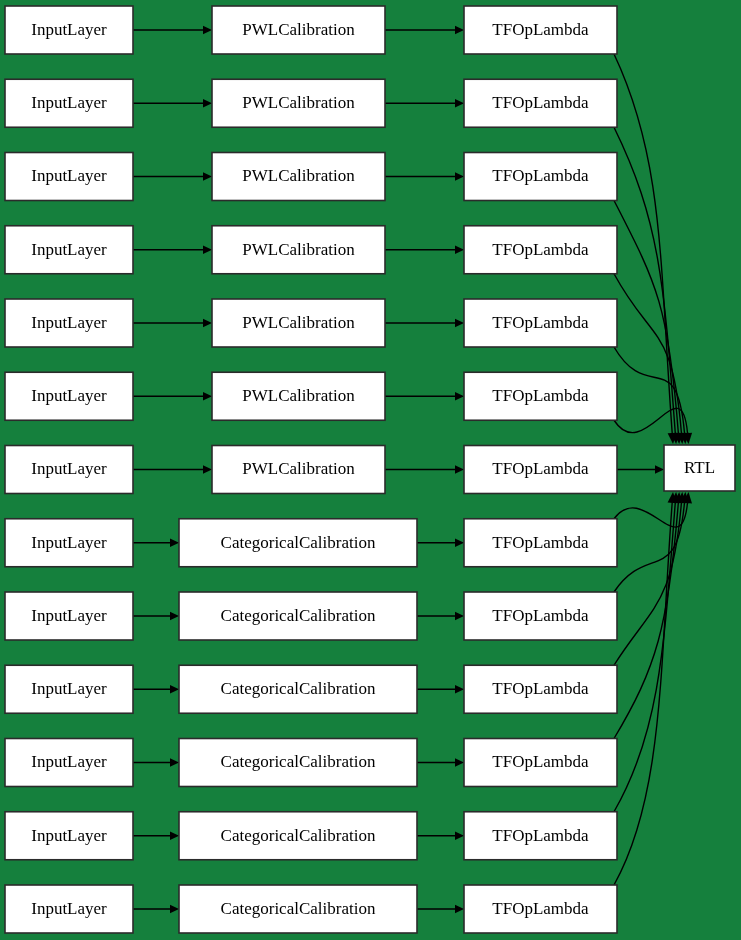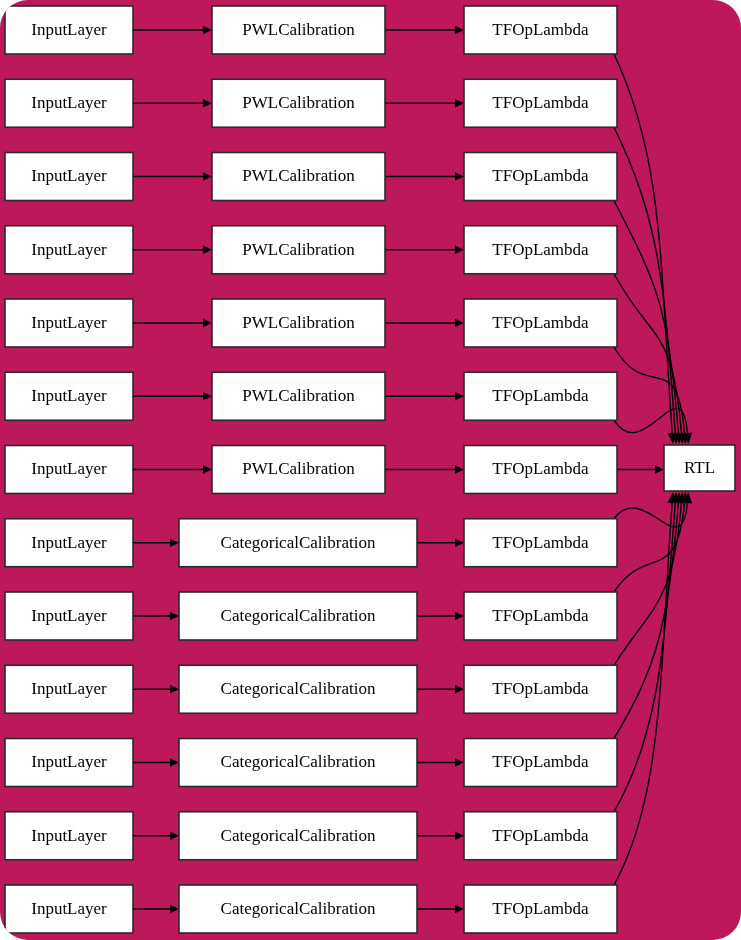--- a/index.html
+++ b/index.html
@@ -7,23 +7,22 @@
     padding: 0;
     background: #ffffff;
   }
   body {
     font-family: "Liberation Serif", "DejaVu Serif", serif;
   }
   #graph-root {
     position: relative;
     width: 741px;
     height: 940px;
-    background: #be185d;
+    background: #15803d;
     overflow: hidden;
-    border-radius: 28px;
   }
   svg#graph-svg {
     display: block;
     width: 741px;
     height: 940px;
   }
   .node-box {
     fill: #ffffff;
     stroke: #2b2b2b;
     stroke-width: 1.6;

